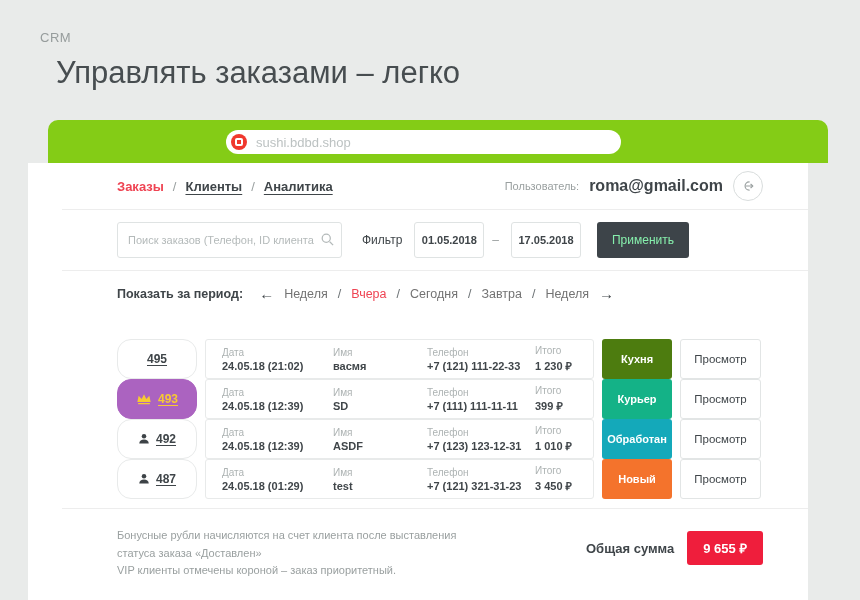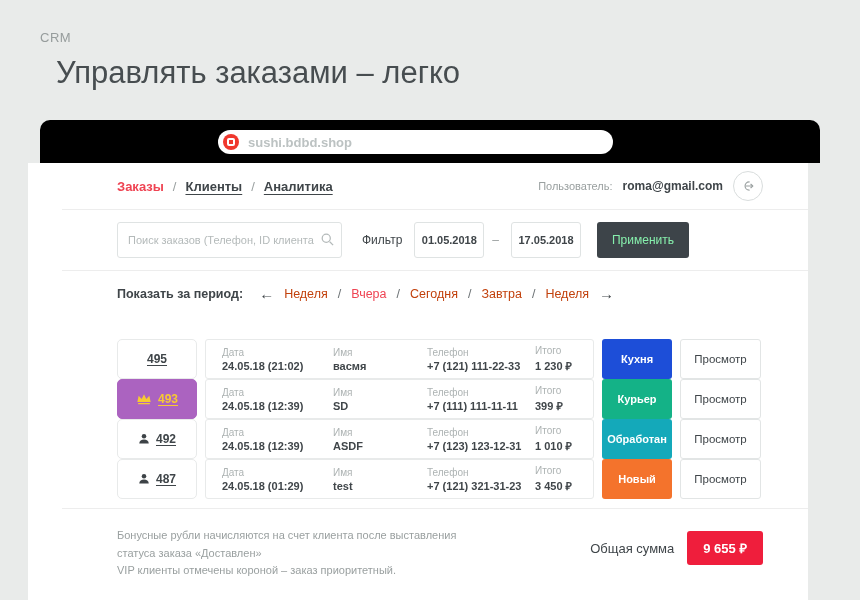--- a/index.html
+++ b/index.html
@@ -10,22 +10,22 @@
     font-family: "Liberation Sans", sans-serif;
     overflow: hidden;
     color: #3f4549;
   }
   
   .app-label { position: absolute; left: 40px; top: 30px; font-size: 13px; color: #969c9c; letter-spacing: .5px; }
   .page-title { position: absolute; left: 56px; top: 55px; font-size: 31px; font-weight: 400; color: #474d50; }
 
   
   .browser-strip {
-    position: absolute; left: 40px; top: 120px; width: 780px; height: 43px;
-    background: #000000; border-radius: 10px 10px 0 0; font-weight: bold;
+    position: absolute; left: 48px; top: 120px; width: 780px; height: 43px;
+    background: #84cc16; border-radius: 10px 10px 0 0;
   }
   .url-pill {
     position: absolute; left: 178px; top: 10px; width: 395px; height: 24px;
     background: #fff; border-radius: 12px;
     display: flex; align-items: center; padding-left: 5px; gap: 9px;
   }
   .logo-dot {
     width: 16px; height: 16px; border-radius: 50%;
     background: var(--logo-red, #f0382e);
     display: flex; align-items: center; justify-content: center;
@@ -41,21 +41,21 @@
   .nav-row {
     height: 47px; display: flex; align-items: center; justify-content: space-between;
     padding: 0 45px 0 55px; border-bottom: 1px solid #ededed;
   }
   .nav-left { display: flex; align-items: center; gap: 9px; font-size: 13px; font-weight: bold; }
   .nav-link { color: #3f4549; text-decoration: underline; text-underline-offset: 3px; cursor: pointer; }
   .nav-link.active { color: var(--accent, #ef4453); text-decoration: none; }
   .nav-sep { color: #9aa0a0; font-weight: normal; }
   .nav-right { display: flex; align-items: center; gap: 10px; }
   .user-label { font-size: 11px; color: #9aa0a0; }
-  .user-email { font-size: 12px; font-weight: bold; color: #3f4549; text-align: center; }
+  .user-email { font-size: 16px; font-weight: bold; color: #3f4549; text-align: center; }
   .logout-btn {
     width: 30px; height: 30px; border-radius: 50%; border: 1.5px solid #d9dddd;
     background: transparent; display: flex; align-items: center; justify-content: center; cursor: pointer;
   }
 
   
   .filter-row {
     height: 61px; display: flex; align-items: center;
     padding: 0 45px 0 55px; border-bottom: 1px solid #ededed;
   }
@@ -81,30 +81,30 @@
   }
   .add-btn {
     margin-left: 12px; width: 100px; height: 36px; background: var(--yellow, #f8d930);
     color: #3f4549; font-size: 12px; font-weight: bold; border: none; border-radius: 3px; cursor: pointer;
     font-family: "Liberation Sans", sans-serif;
   }
 
   
   .period-row { height: 45px; display: flex; align-items: center; gap: 10px; padding: 0 45px 0 55px; font-size: 12.5px; }
   .period-label { font-weight: bold; margin-right: 6px; }
-  .period-link { color: #c2410c; cursor: pointer; }
+  .period-link { color: #737373; cursor: pointer; }
   .period-link.active { color: var(--accent, #ef4453); }
   .period-sep { color: #6b7174; }
   .period-arrow { font-size: 15px; color: #3f4549; cursor: pointer; line-height: 1; }
 
   
   .table-area { margin-top: 23px; padding: 0 45px 0 55px; }
   .trow { display: flex; gap: 8px; height: 40px; }
   .idcell {
-    width: 80px; height: 40px; border: 1px solid #e8eaea; border-radius: 5px;
+    width: 80px; height: 40px; border: 1px solid #e8eaea; border-radius: 14px;
     display: flex; align-items: center; justify-content: center; gap: 6px; cursor: pointer; background: #fff;
   }
   .idcell.sel { background: var(--sel-purple, #ab63c0); border-color: var(--sel-purple, #ab63c0); }
   .idlink { font-size: 12px; font-weight: bold; color: #3f4549; text-decoration: underline; text-underline-offset: 2px; }
   .idcell.sel .idlink { color: var(--crown-yellow, #f7ca32); }
   .infocell {
     width: 389px; height: 40px; border: 1px solid #e8eaea; border-radius: 3px;
     display: flex; align-items: center; padding-left: 16px; background: #fff;
   }
   .icol { display: flex; flex-direction: column; gap: 2px; }
@@ -124,21 +124,21 @@
   }
 
   
   .footer {
     margin-top: 9px; border-top: 1px solid #ededed; padding: 18px 45px 0 55px;
     display: flex; justify-content: space-between; align-items: flex-start;
   }
   .notes { max-width: 350px; }
   .note { font-size: 11px; color: #9aa0a0; line-height: 1.6; }
   .total-wrap { display: flex; align-items: center; gap: 13px; margin-top: 4px; }
-  .total-label { font-size: 13px; font-weight: normal; color: #3f4549; }
+  .total-label { font-size: 13px; font-weight: bold; color: #3f4549; }
   .total-badge {
     background: var(--badge-red, #ef1e3c); color: #fff; font-size: 13px; font-weight: bold;
     padding: 8px 16px; border-radius: 3px;
   }
 </style>
 </head>
 <body style="--accent: #ef4453; --badge-red: #ef1e3c; --yellow: #f8d930; --dark: #3d4449; --sel-purple: #ab63c0; --crown-yellow: #f7ca32; --logo-red: #f0382e;">
 
 <div class="app-label">CRM</div>
 <div class="page-title">Управлять заказами – легко</div>
@@ -225,21 +225,21 @@
           </div>
           <div class="icol c-phone">
             <span class="lbl">Телефон</span>
             <span class="val">+7 (121) 111-22-33</span>
           </div>
           <div class="icol c-total">
             <span class="lbl">Итого</span>
             <span class="val">1 230 ₽</span>
           </div>
         </div>
-        <div class="statuscell" style="background: #1d4ed8;">Кухня</div>
+        <div class="statuscell" style="background: #4d7c0f;">Кухня</div>
         <button class="viewbtn">Просмотр</button>
       </div>
       <div class="trow">
         <div class="idcell sel">
           <span style="display: flex;">
             <svg width="16" height="12" viewBox="0 0 24 17" fill="#f7ca32">
               <path d="M2 13 L4 3.5 L8.5 8.5 L12 1.5 L15.5 8.5 L20 3.5 L22 13 Z"></path>
               <rect x="3" y="14.5" width="18" height="2" rx="1"></rect>
             </svg>
           </span>

